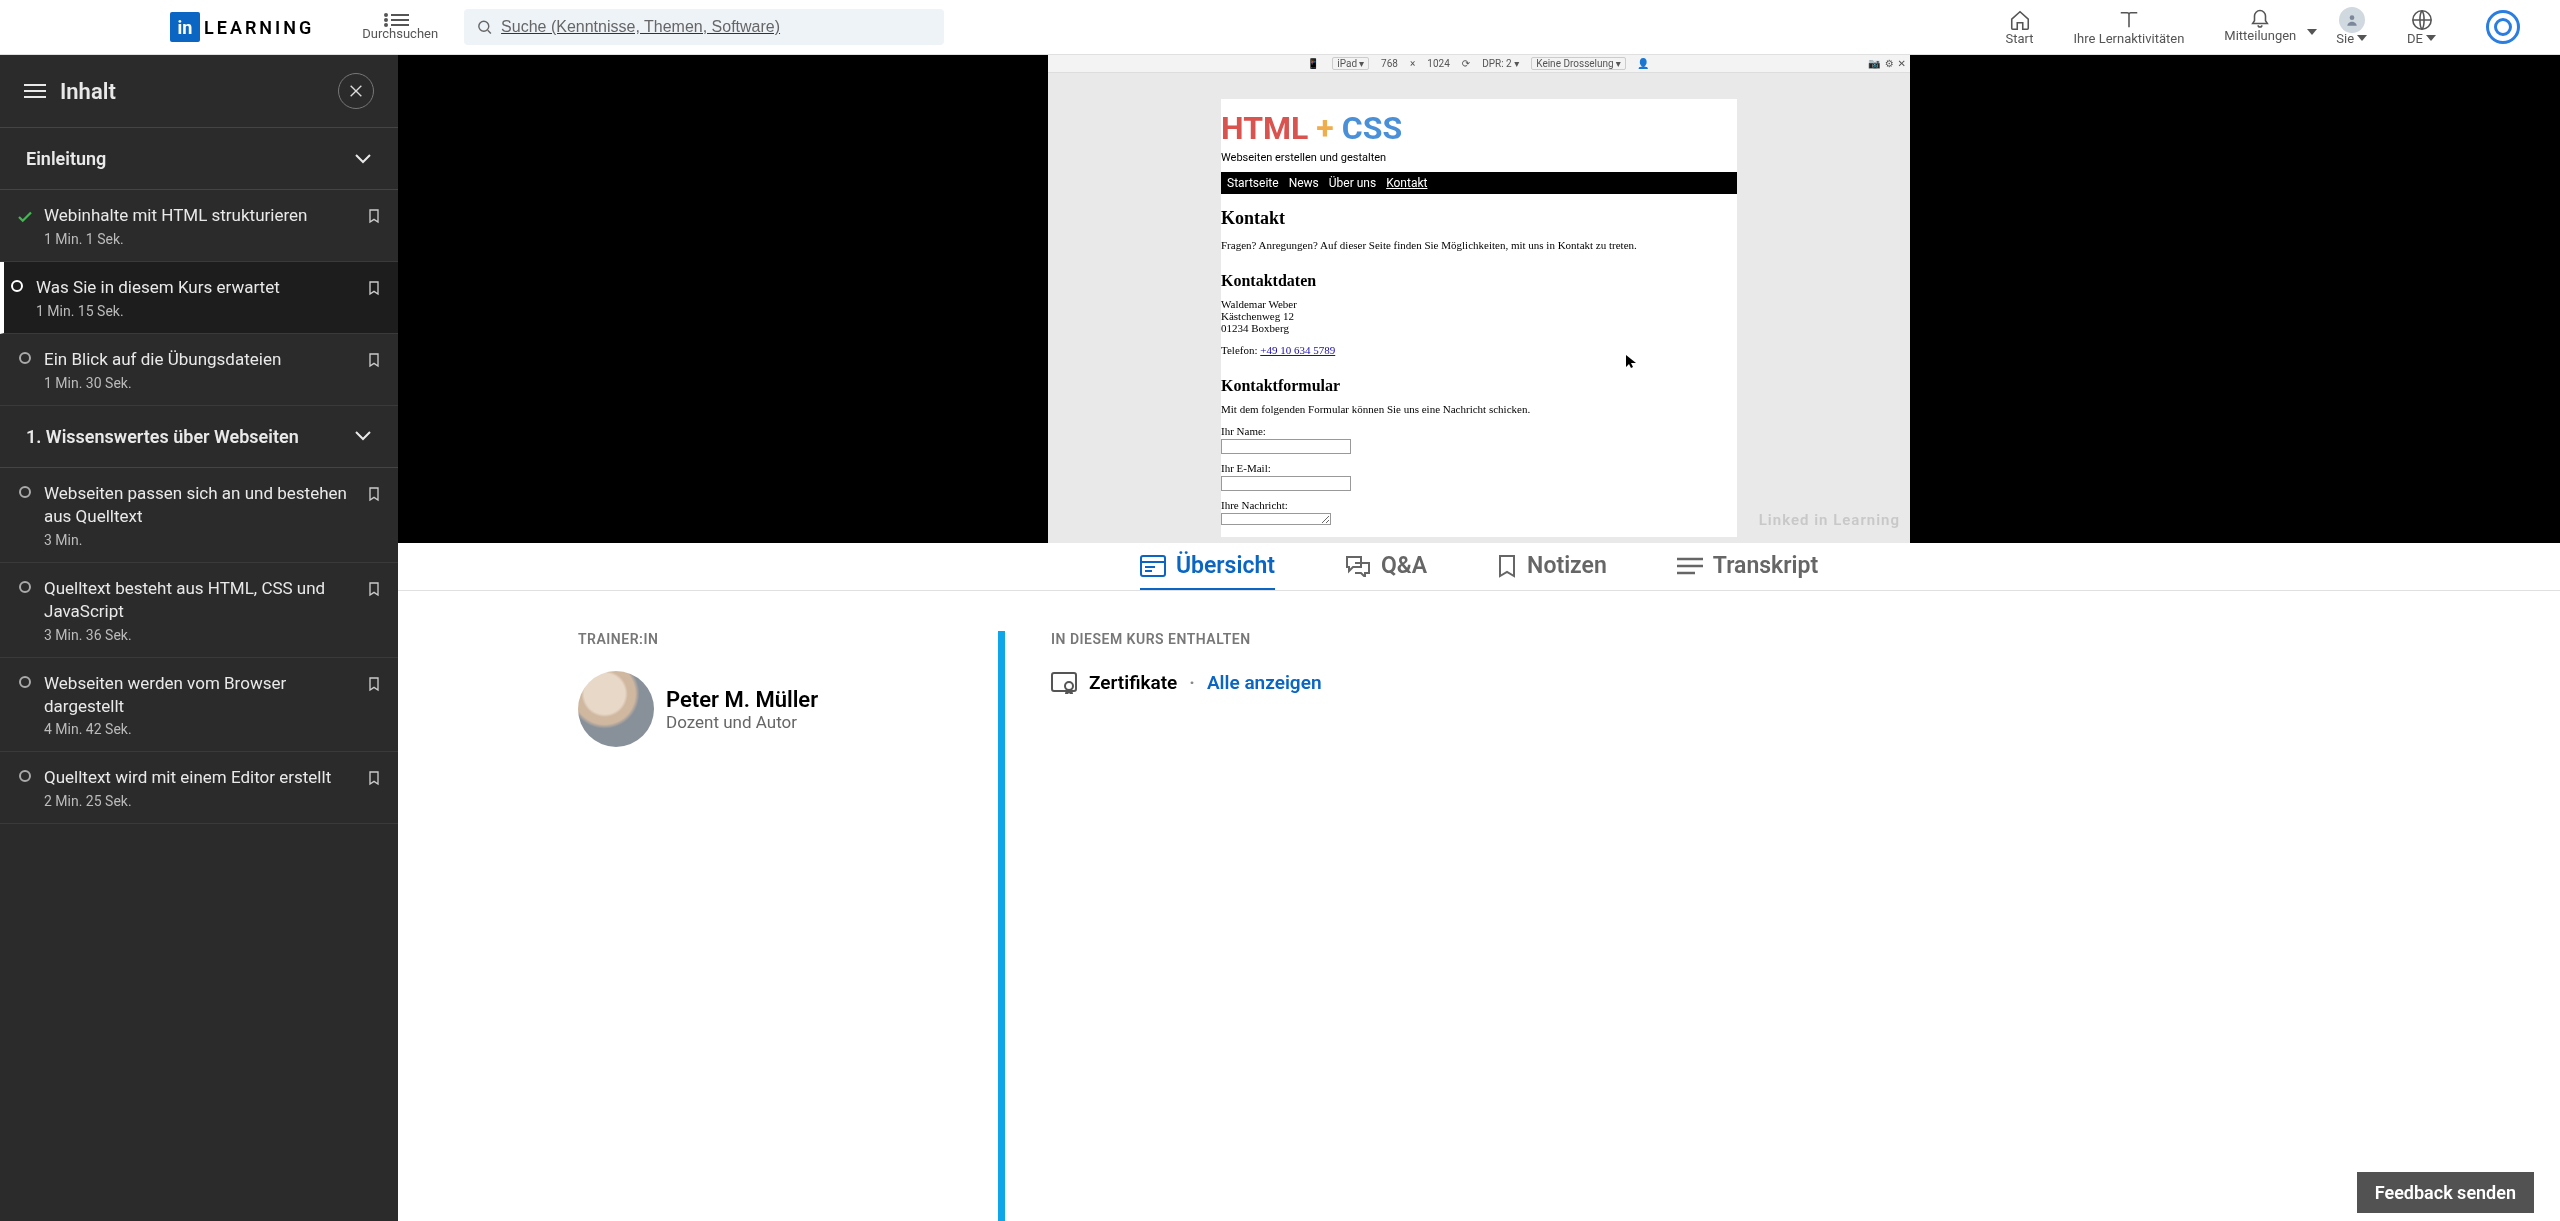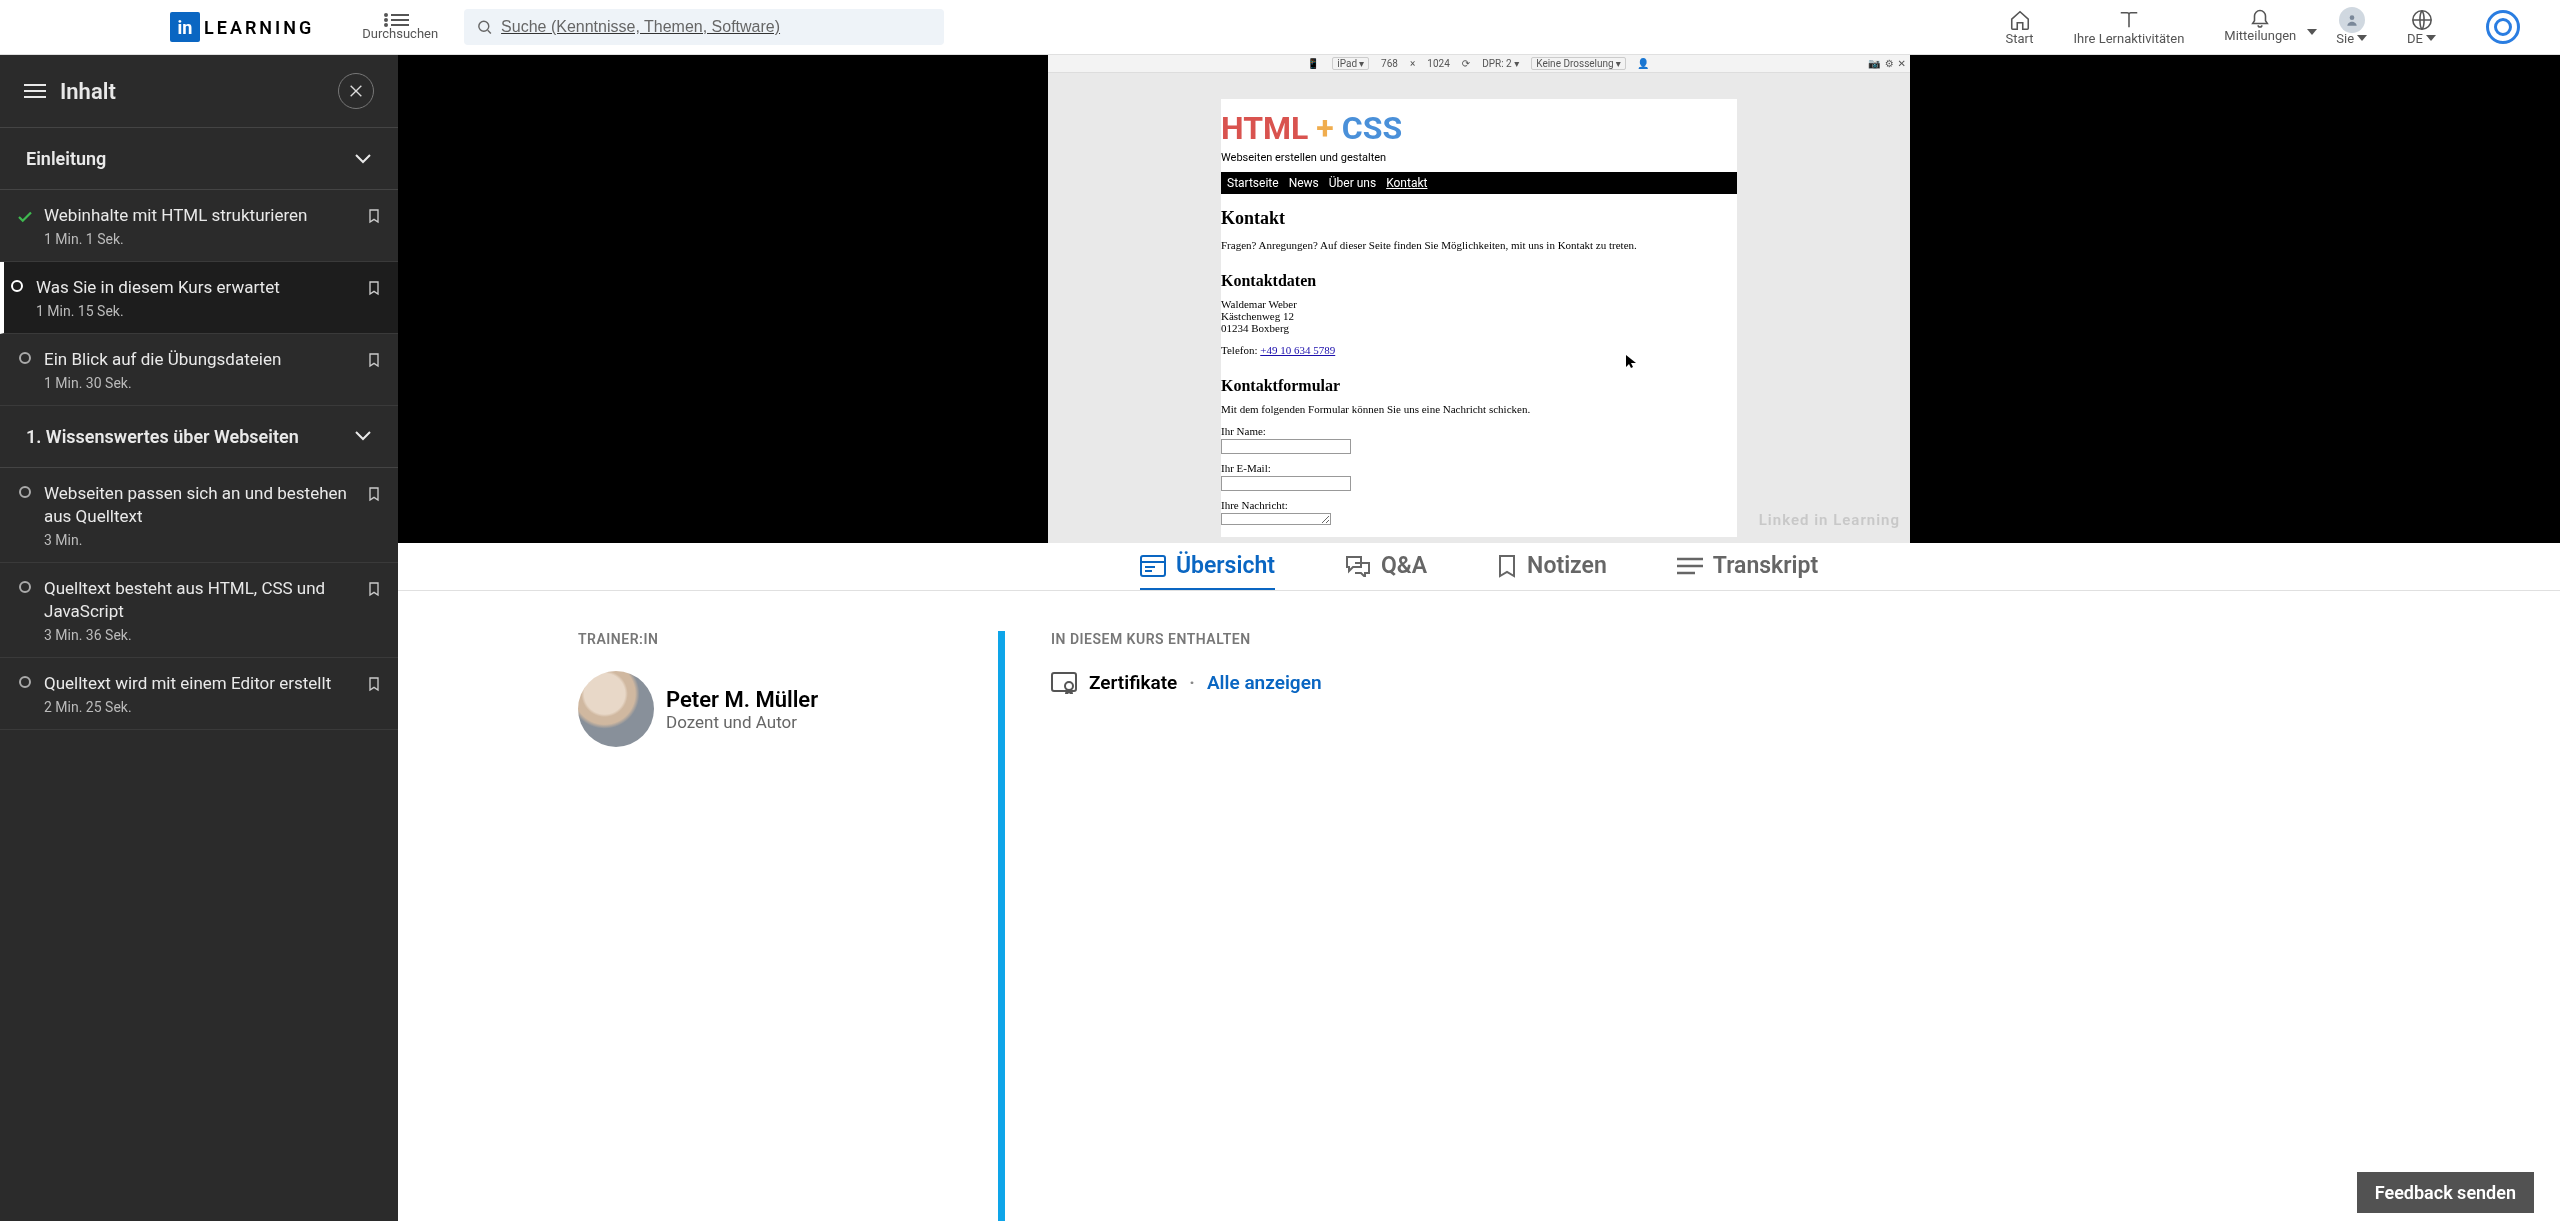--- a/index.html
+++ b/index.html
@@ -261,20 +261,32 @@
               <path d="M6 3h12v18l-6-4-6 4z"></path>
             </svg></span>
       </div>
       <div class="lesson">
         <span class="status">
             <span class="circle"></span>
           </span>
         <div class="lesson-body">
           <div class="lesson-title">Quelltext besteht aus HTML, CSS und JavaScript</div>
           <div class="lesson-time">3 Min. 36 Sek.</div>
+        </div>
+        <span class="bookmark"><svg width="16" height="20" viewBox="0 0 24 24" fill="none" stroke="currentColor" stroke-width="2">
+              <path d="M6 3h12v18l-6-4-6 4z"></path>
+            </svg></span>
+      </div>
+      <div class="lesson">
+        <span class="status">
+            <span class="circle"></span>
+          </span>
+        <div class="lesson-body">
+          <div class="lesson-title">Webseiten werden vom Browser dargestellt</div>
+          <div class="lesson-time">4 Min. 42 Sek.</div>
         </div>
         <span class="bookmark"><svg width="16" height="20" viewBox="0 0 24 24" fill="none" stroke="currentColor" stroke-width="2">
               <path d="M6 3h12v18l-6-4-6 4z"></path>
             </svg></span>
       </div>
       <div class="lesson">
         <span class="status">
             <span class="circle"></span>
           </span>
         <div class="lesson-body">

